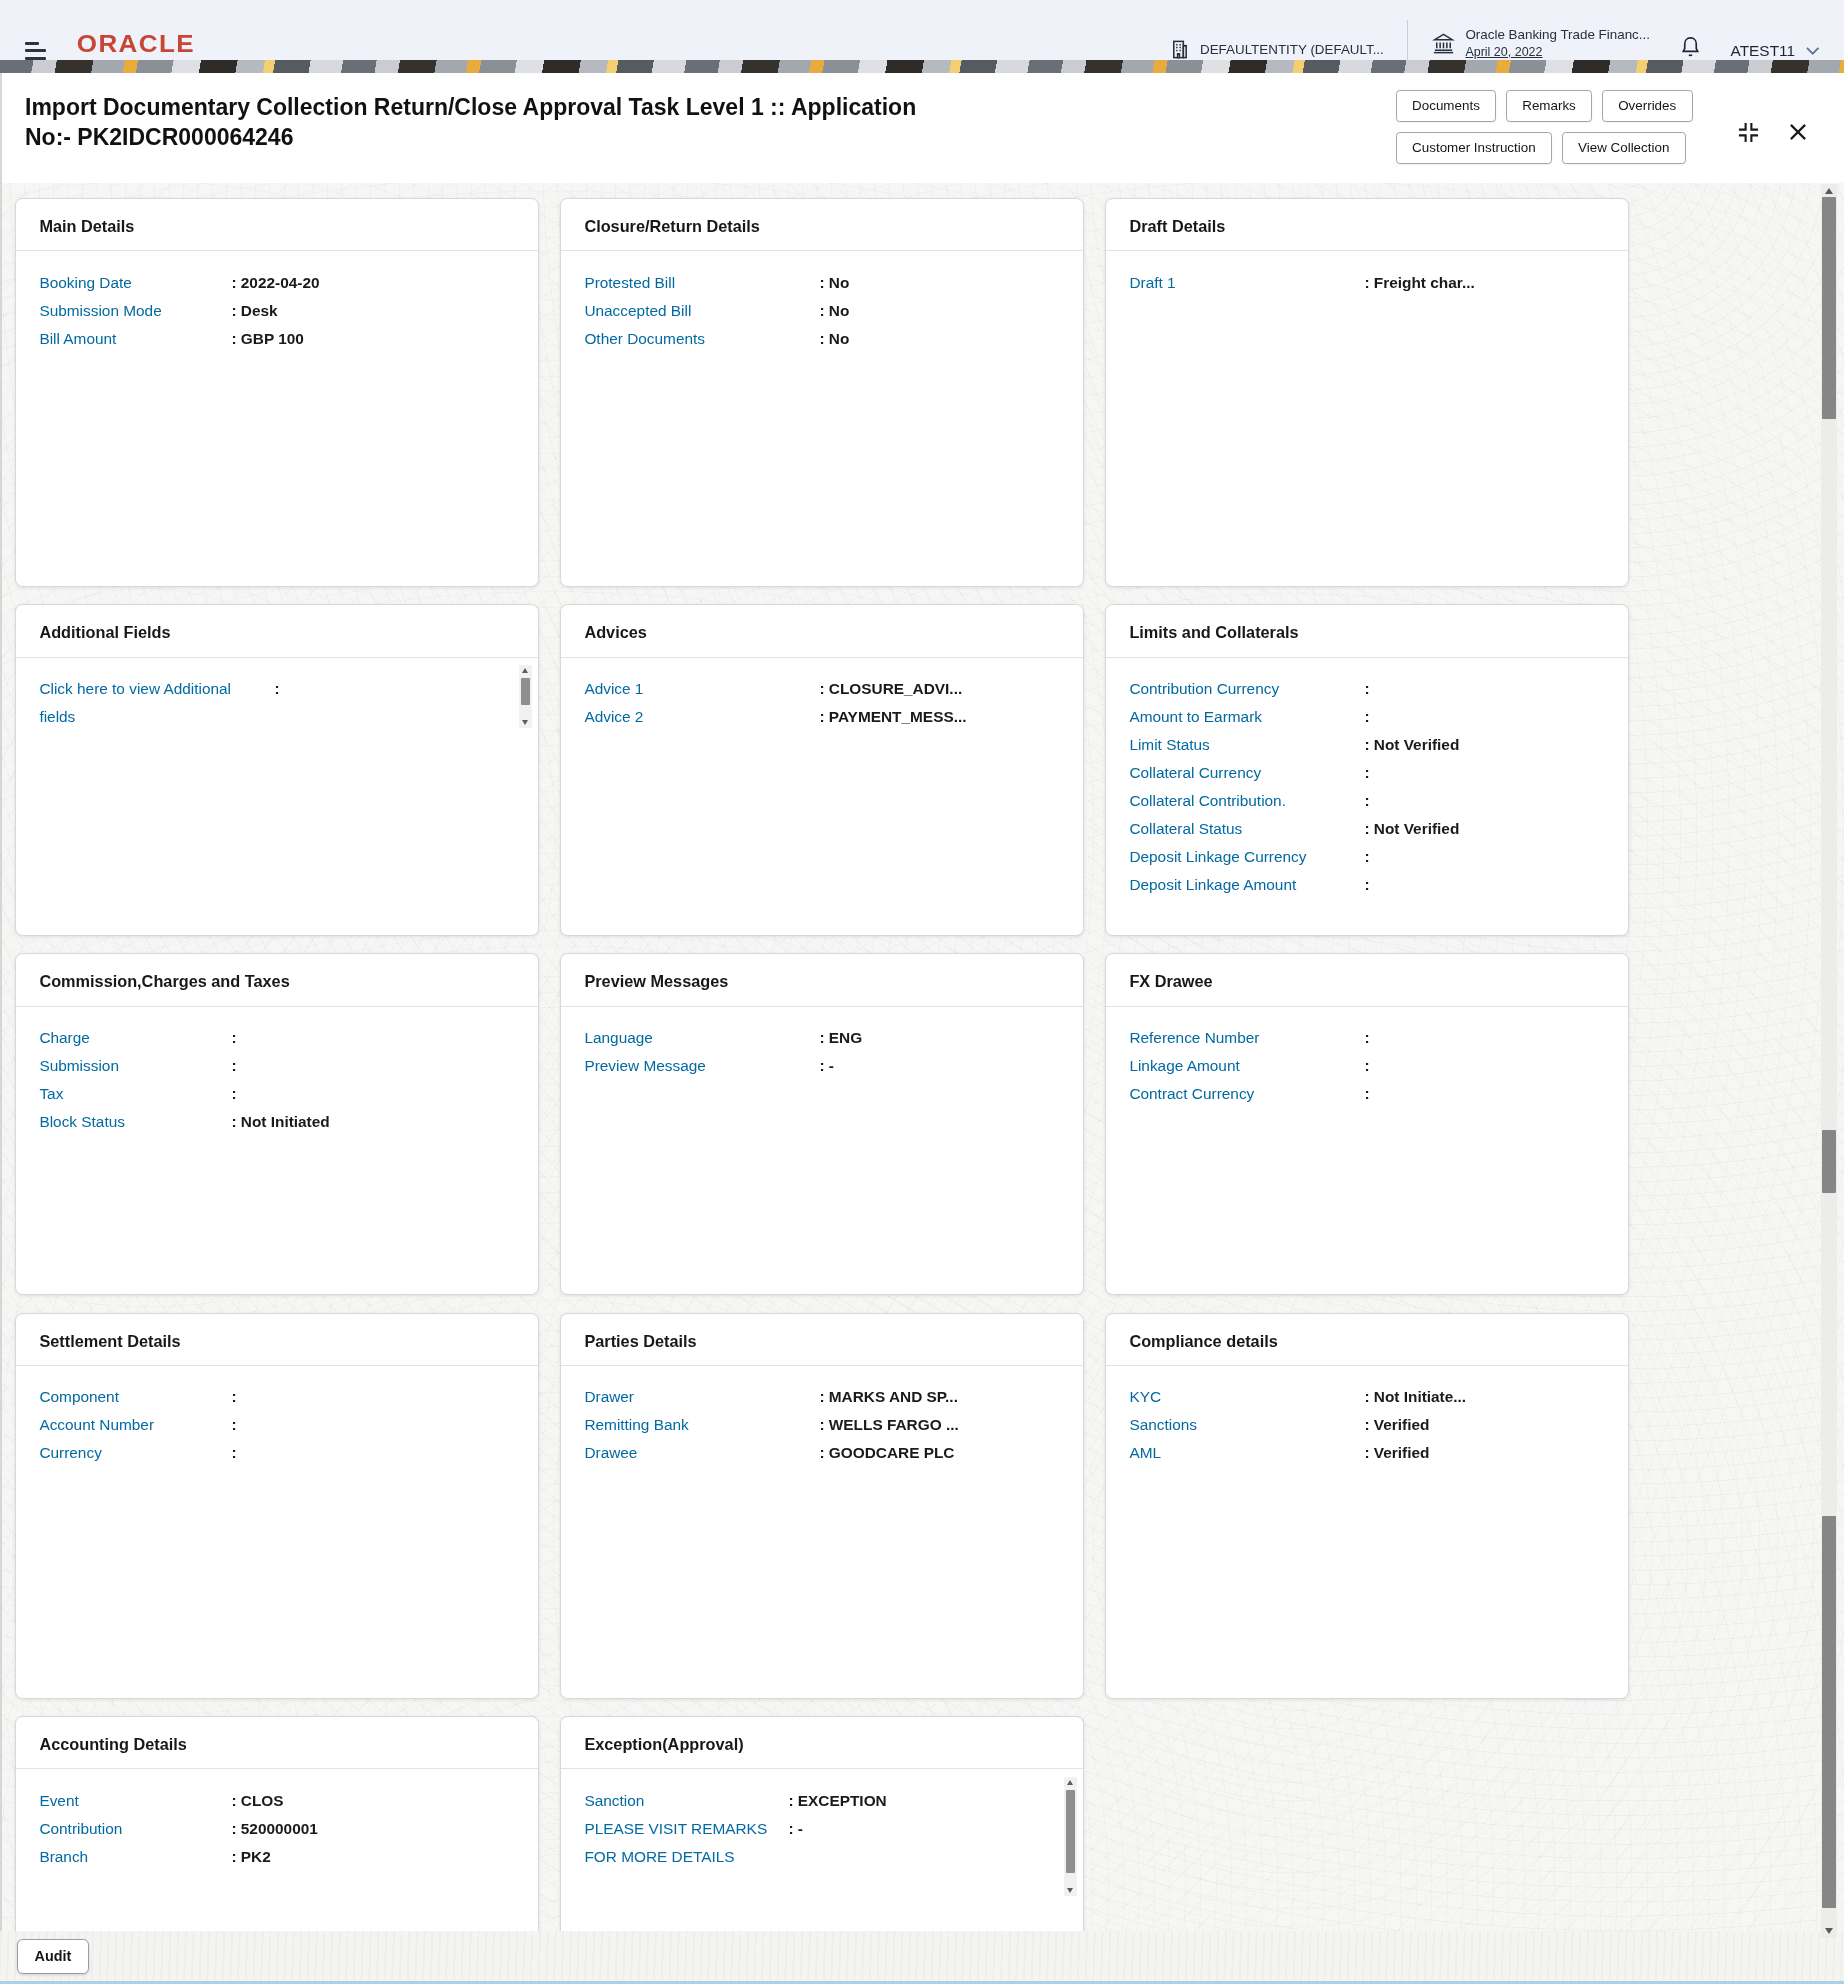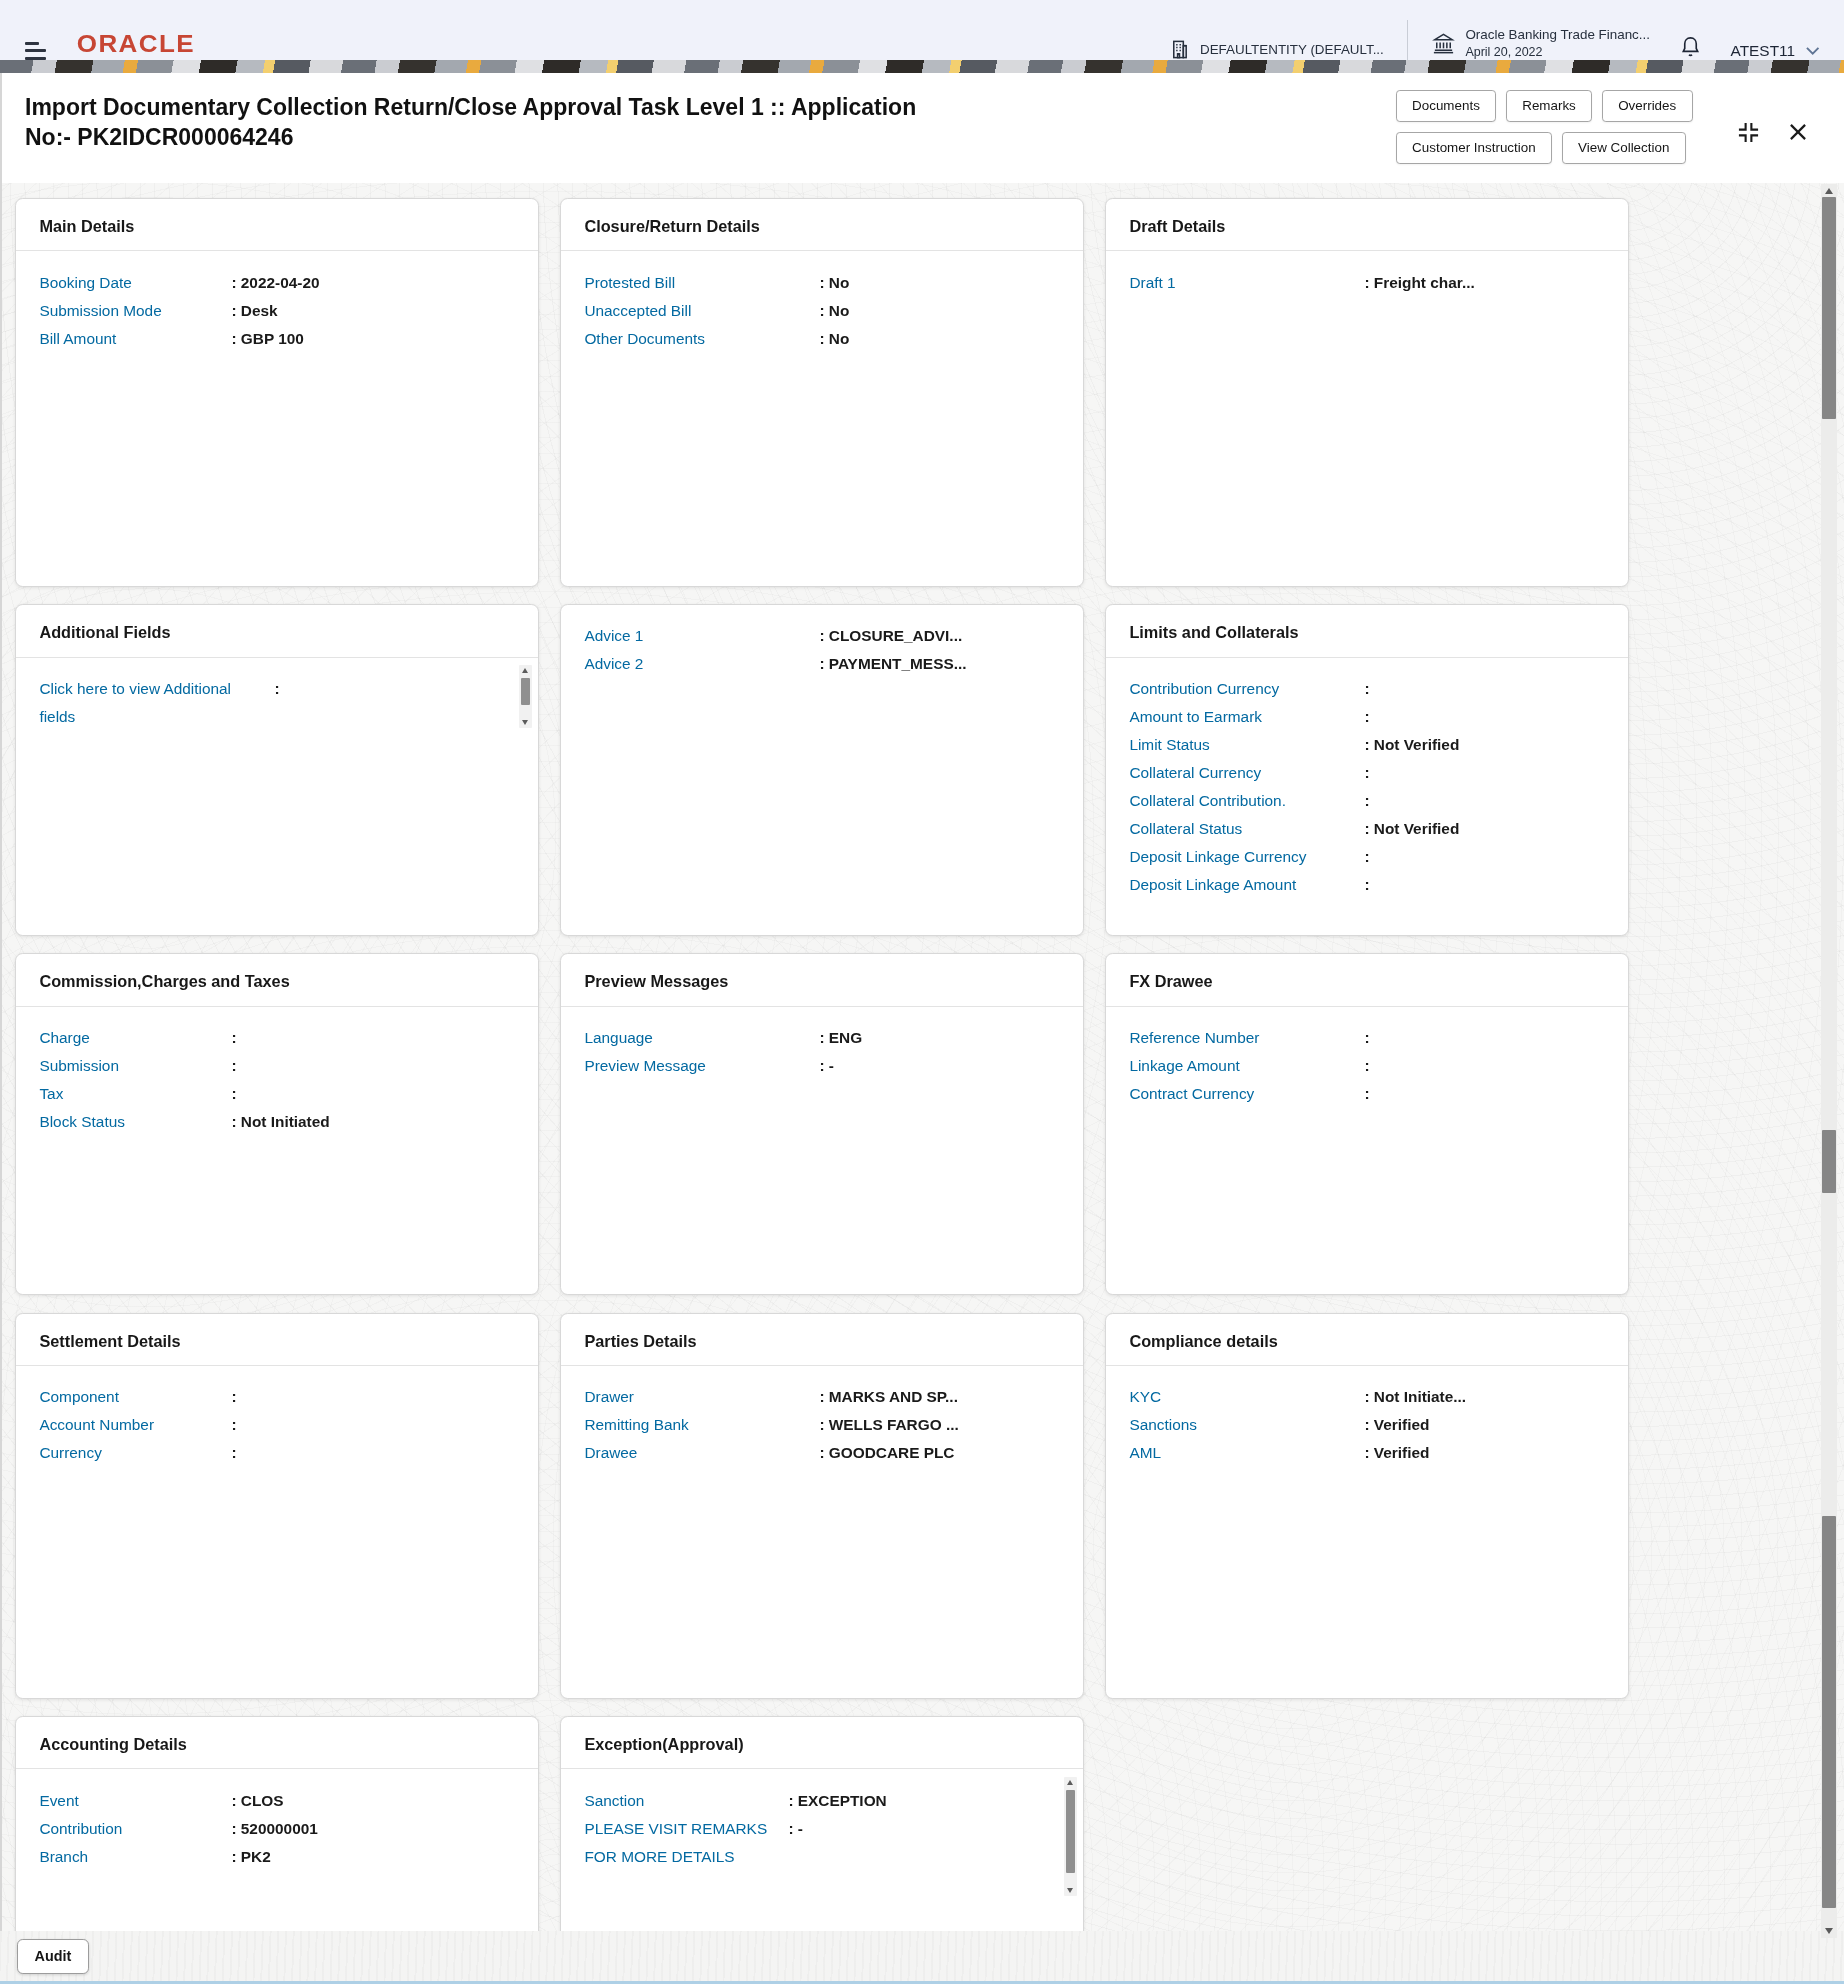--- a/index.html
+++ b/index.html
@@ -36,21 +36,21 @@
     font-size:26px; font-weight:700; letter-spacing:1.4px;
     color:var(--oracle-red,#C74634); margin-left:5.8px;
     transform:scaleY(.92);
   }
   .top-spacer{ flex:1; }
   .entity, .appinfo, .usermenu{ display:flex; align-items:center; gap:9.6px; color:#27303e; cursor:pointer; }
   .entity .etxt{ font-size:13.4px; }
   .vdiv{ width:1px; height:40px; background:#c9cdd6; }
   .appinfo .atxt{ display:flex; flex-direction:column; line-height:16.3px; }
   .appinfo .a1{ font-size:13.4px; }
-  .appinfo .a2{ font-size:12.5px; }
+  .appinfo .a2{ font-size:12.5px;text-decoration:underline; }
   .bellwrap{ margin:0 5.8px; cursor:pointer; display:flex; }
   .usermenu .uname{ font-size:15.4px; color:#1d2535; }
   .icon-svg{ display:block; }
 
   
   .strip{
     position:relative; z-index:3; height:12.5px;
     background:repeating-linear-gradient(100deg,
       #6a6f77 0 33px, #caccd1 33px 56px, #35322e 56px 92px, #a3a8af 92px 123px,
       #e9aa3e 123px 136px, #8b9097 136px 171px, #dfe0e3 171px 198px, #2e2b28 198px 234px,
@@ -305,20 +305,21 @@
           <span class="val">:</span>
         </div>
         <div class="mini-scroll" style="height: 63px;">
           <div class="ms-up"></div>
           <div class="ms-thumb" style="height: 27px;"></div>
           <div class="ms-down"></div>
         </div>
       </div>
     </article>
     <article class="card">
+      <h2>Advices</h2>
       <div class="card-body">
         <div class="frow">
           <span class="lbl">Advice 1</span>
           <span class="val">: CLOSURE_ADVI...</span>
         </div>
         <div class="frow">
           <span class="lbl">Advice 2</span>
           <span class="val">: PAYMENT_MESS...</span>
         </div>
       </div>

